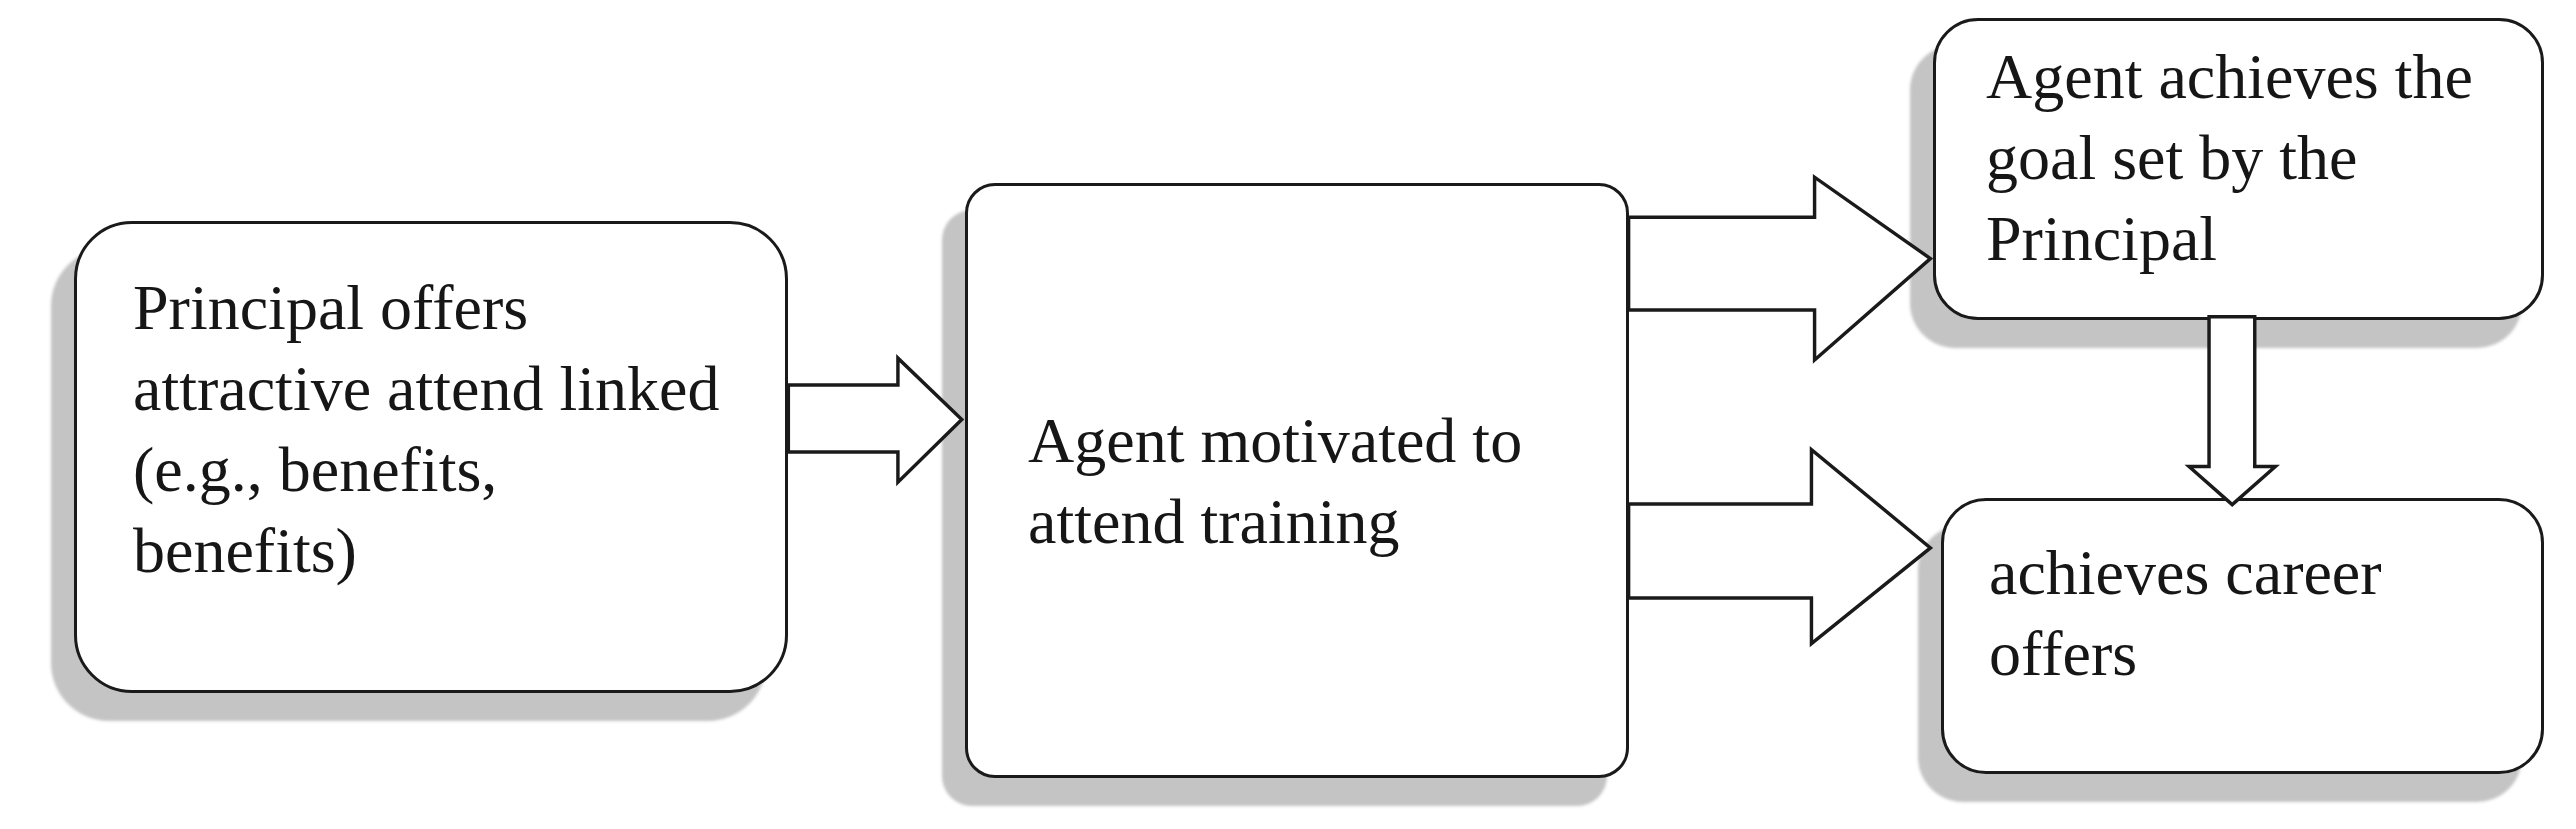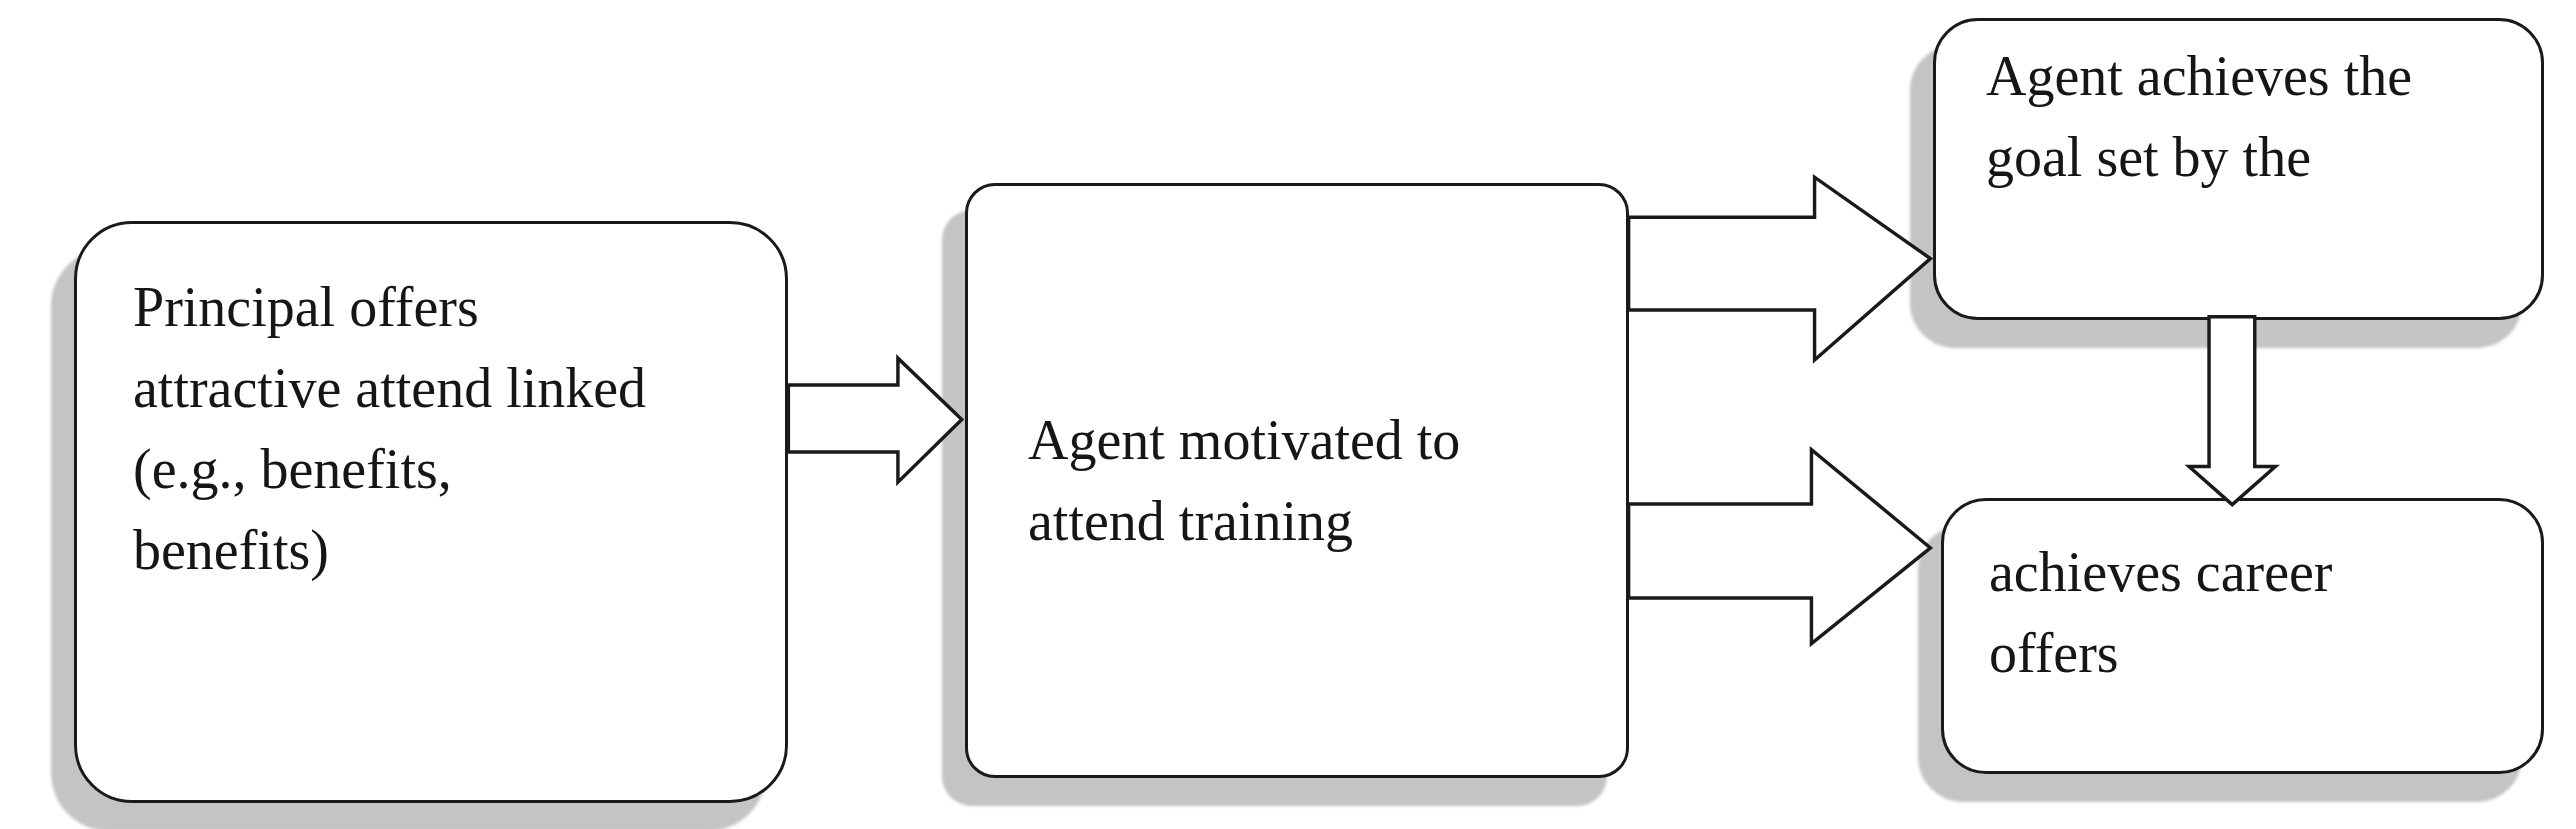--- a/index.html
+++ b/index.html
@@ -17,27 +17,27 @@
     color: #161616;
   }
   .node {
     position: absolute;
     box-sizing: border-box;
     background: #ffffff;
     border: 3.8px solid #1a1a1a;
     box-shadow: -22.6px 27.6px 3.1px #c4c4c4;
   }
   .node .txt {
-    font-size: 56px;
+    font-size: 64px;
     line-height: 81px;
     letter-spacing: 0px;
     white-space: nowrap;
   }
   #node-principal-offer {
-    left: 74px; top: 221px; width: 714px; height: 582px;
+    left: 74px; top: 221px; width: 714px; height: 472px;
     border-radius: 58px;
     padding: 43px 0 0 56px;
   }
   #node-agent-motivated {
     left: 965px; top: 183px; width: 664px; height: 595px;
     border-radius: 30px;
     display: flex; flex-direction: column; justify-content: center;
     padding-left: 60px;
   }
   #node-goal-principal {
@@ -77,20 +77,21 @@
   </div>
 
   <div class="node" id="node-agent-motivated">
     <div class="txt">Agent motivated to</div>
     <div class="txt">attend training</div>
   </div>
 
   <div class="node" id="node-goal-principal">
     <div class="txt">Agent achieves the</div>
     <div class="txt">goal set by the</div>
+    <div class="txt">Principal</div>
   </div>
 
   <div class="node" id="node-goal-personal">
     <div class="txt">achieves career</div>
     <div class="txt">offers</div>
   </div>
 
   <svg id="arrow-layer" viewBox="0 0 4112 1324" xmlns="http://www.w3.org/2000/svg">
 
     <polygon points="1258,615 1433,615 1433,572 1535,670 1433,770 1433,722 1258,722"></polygon>

